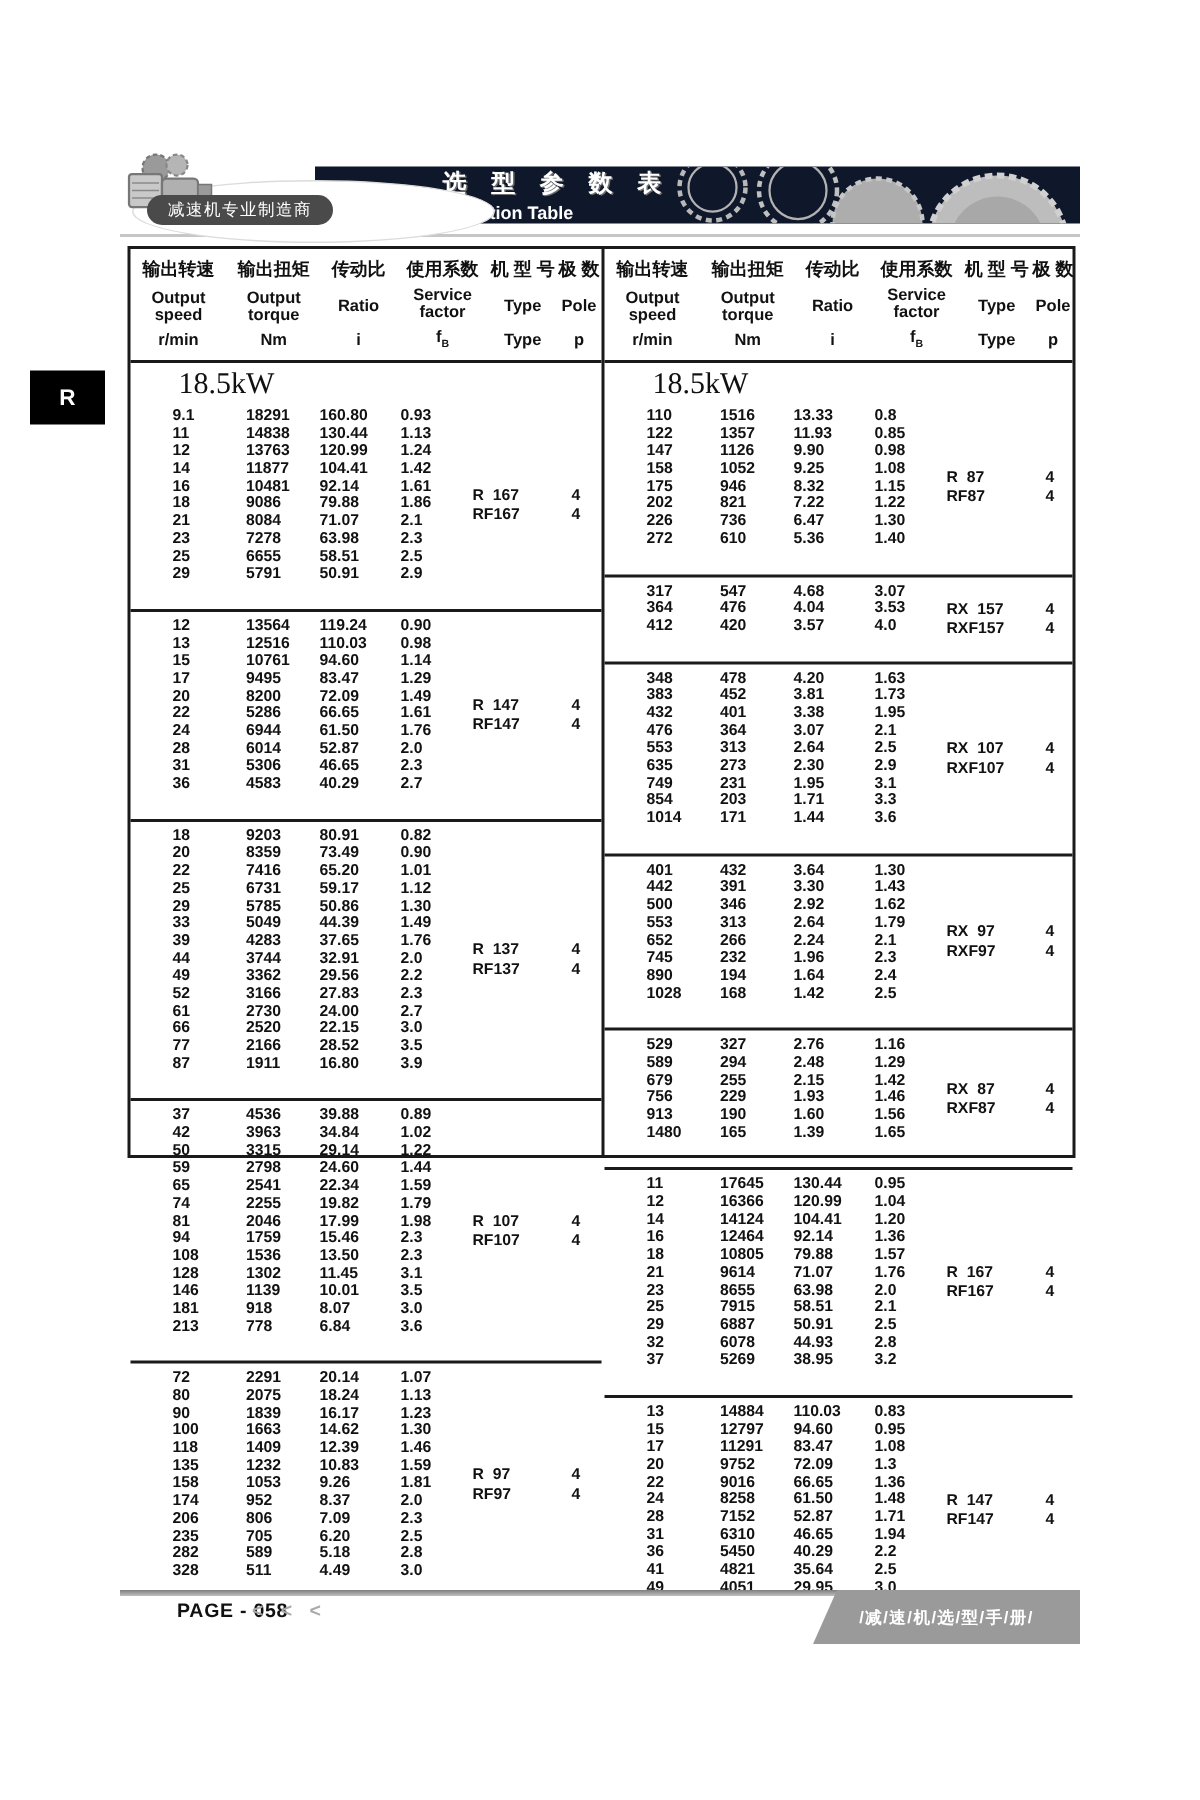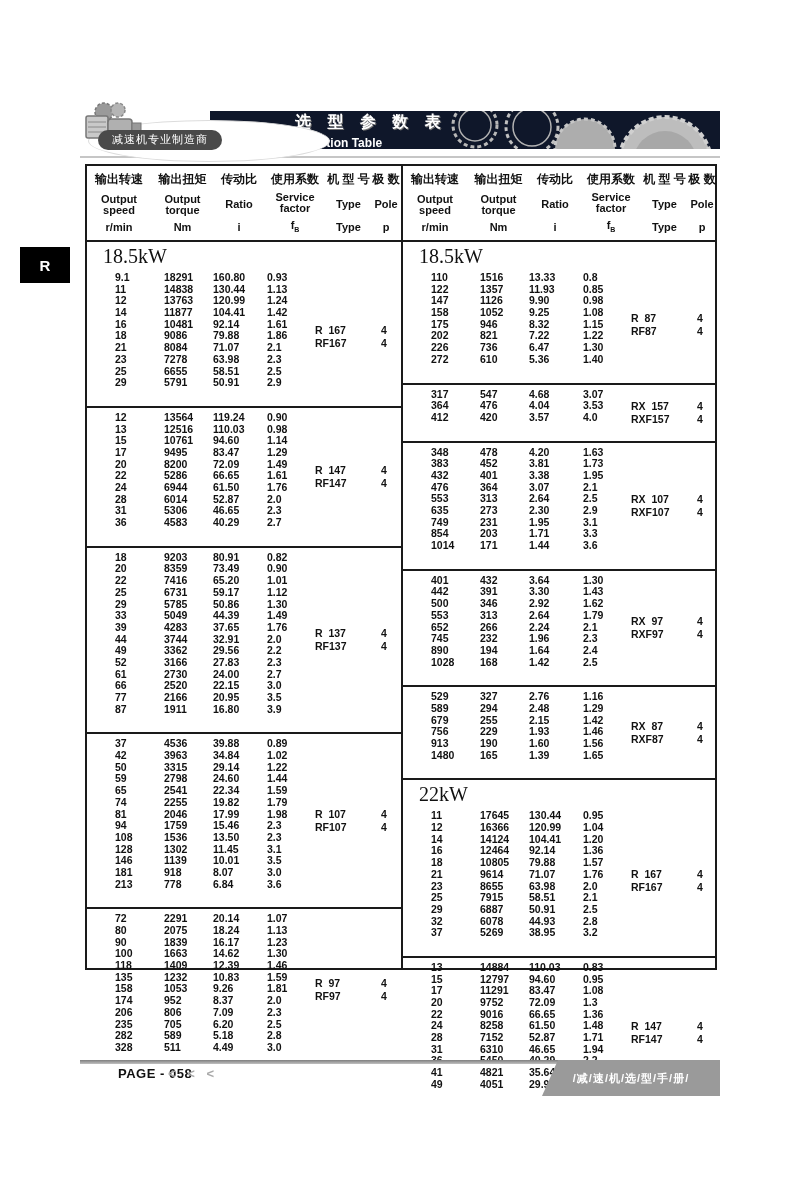--- a/index.html
+++ b/index.html
@@ -14,30 +14,30 @@
   .title-cn{font-size:16px;font-weight:bold;color:#fff;letter-spacing:6px;text-shadow:1px 1px 0 #6e6e6e;white-space:nowrap;}
   .title-en{display:inline-block;font-size:12px;font-weight:bold;color:#fff;border-bottom:2px solid #fff;padding-bottom:1px;white-space:nowrap;}
   .swoosh{position:absolute;left:8px;top:14px;width:240px;height:40px;background:#fff;border-radius:50%;border:1px solid #dcdcdc;}
   .brand-pill{position:absolute;left:18px;top:24px;background:#4a4a4a;color:#fff;font-size:11px;font-weight:normal;letter-spacing:1px;border-radius:10px;padding:2px 14px 3px;white-space:nowrap;}
   .gearmotor{position:absolute;left:2px;top:-4px;}
 
   
   .r-tab{position:absolute;left:20px;top:247px;width:50px;height:36px;background:#000;color:#fff;font-size:15px;font-weight:bold;display:flex;align-items:center;justify-content:center;}
 
   
-  .sel-table{position:absolute;left:85px;top:164px;width:632px;height:806px;border:2px solid #1a1a1a;display:flex;box-sizing:border-box;}
+  .sel-table{position:absolute;left:85px;top:164px;width:632px;height:608px;border:2px solid #1a1a1a;display:flex;box-sizing:border-box;}
   .half{width:314px;position:relative;box-sizing:border-box;}
   .half.right{border-left:2px solid #1a1a1a;}
   .thead{height:76px;border-bottom:2px solid #1a1a1a;display:grid;grid-template-columns:64px 63px 50px 62px 45px 30px;box-sizing:border-box;}
   .th-col{display:flex;flex-direction:column;justify-content:space-between;align-items:center;padding:5px 0 7px;}
   .th-cn{font-size:12px;font-weight:bold;white-space:nowrap;letter-spacing:0px;}
   .th-en{font-size:11px;font-weight:bold;line-height:11px;text-align:center;}
   .th-unit{font-size:11px;font-weight:bold;}
   .th-unit sub{font-size:7px;}
-  .section-heading{font-family:"Liberation Serif",serif;font-size:20px;padding:3px 0 1px 16px;height:22px;box-sizing:content-box;}
+  .section-heading{font-family:"Liberation Serif",serif;font-size:20px;padding:3px 0 1px 16px;height:22px;box-sizing:content-box;margin-left:16px;}
   .block{position:relative;padding:4px 0 17px;}
   .row{display:grid;grid-template-columns:49px 49px 54px 57px;padding-left:28px;height:11.7px;line-height:11.7px;font-size:10.5px;font-weight:bold;}
   .typecol{position:absolute;left:228px;top:50%;transform:translateY(-50%);font-size:10.5px;font-weight:bold;line-height:13px;white-space:pre;}
   .polecol{position:absolute;left:290px;top:50%;transform:translateY(-50%);font-size:10.5px;font-weight:bold;line-height:13px;text-align:center;width:14px;}
   .sep{height:0;border-top:2px solid #1a1a1a;}
 
   
   .footer-line{position:absolute;left:80px;top:1060px;width:562px;height:4px;background:linear-gradient(to bottom,#7e7e7e,#c0c0c0);}
   .page-label{position:absolute;left:85px;top:1066px;font-size:13px;font-weight:bold;letter-spacing:0.5px;margin-left:33px;}
   .chevrons{position:absolute;left:168px;top:1066px;font-size:13px;font-weight:bold;color:#a9a9a9;letter-spacing:4px;}
@@ -326,21 +326,21 @@
               </div>
               <div class="row">
                 <span class="cell">66</span>
                 <span class="cell">2520</span>
                 <span class="cell">22.15</span>
                 <span class="cell">3.0</span>
               </div>
               <div class="row">
                 <span class="cell">77</span>
                 <span class="cell">2166</span>
-                <span class="cell">20.95</span>
+                <span class="cell">28.52</span>
                 <span class="cell">3.5</span>
               </div>
               <div class="row">
                 <span class="cell">87</span>
                 <span class="cell">1911</span>
                 <span class="cell">16.80</span>
                 <span class="cell">3.9</span>
               </div>
             </div>
             <div class="typecol"><div>R  137</div><div>RF137</div></div>
@@ -803,21 +803,20 @@
                 <span class="cell">1.65</span>
               </div>
             </div>
             <div class="typecol"><div>RX  87</div><div>RXF87</div></div>
             <div class="polecol">
               <div>4</div>
               <div>4</div>
             </div>
           </div>
           <div class="sep"></div>
-          <div class="section-heading">22kW</div>
           <div class="block">
             <div class="rows">
               <div class="row">
                 <span class="cell">11</span>
                 <span class="cell">17645</span>
                 <span class="cell">130.44</span>
                 <span class="cell">0.95</span>
               </div>
               <div class="row">
                 <span class="cell">12</span>

